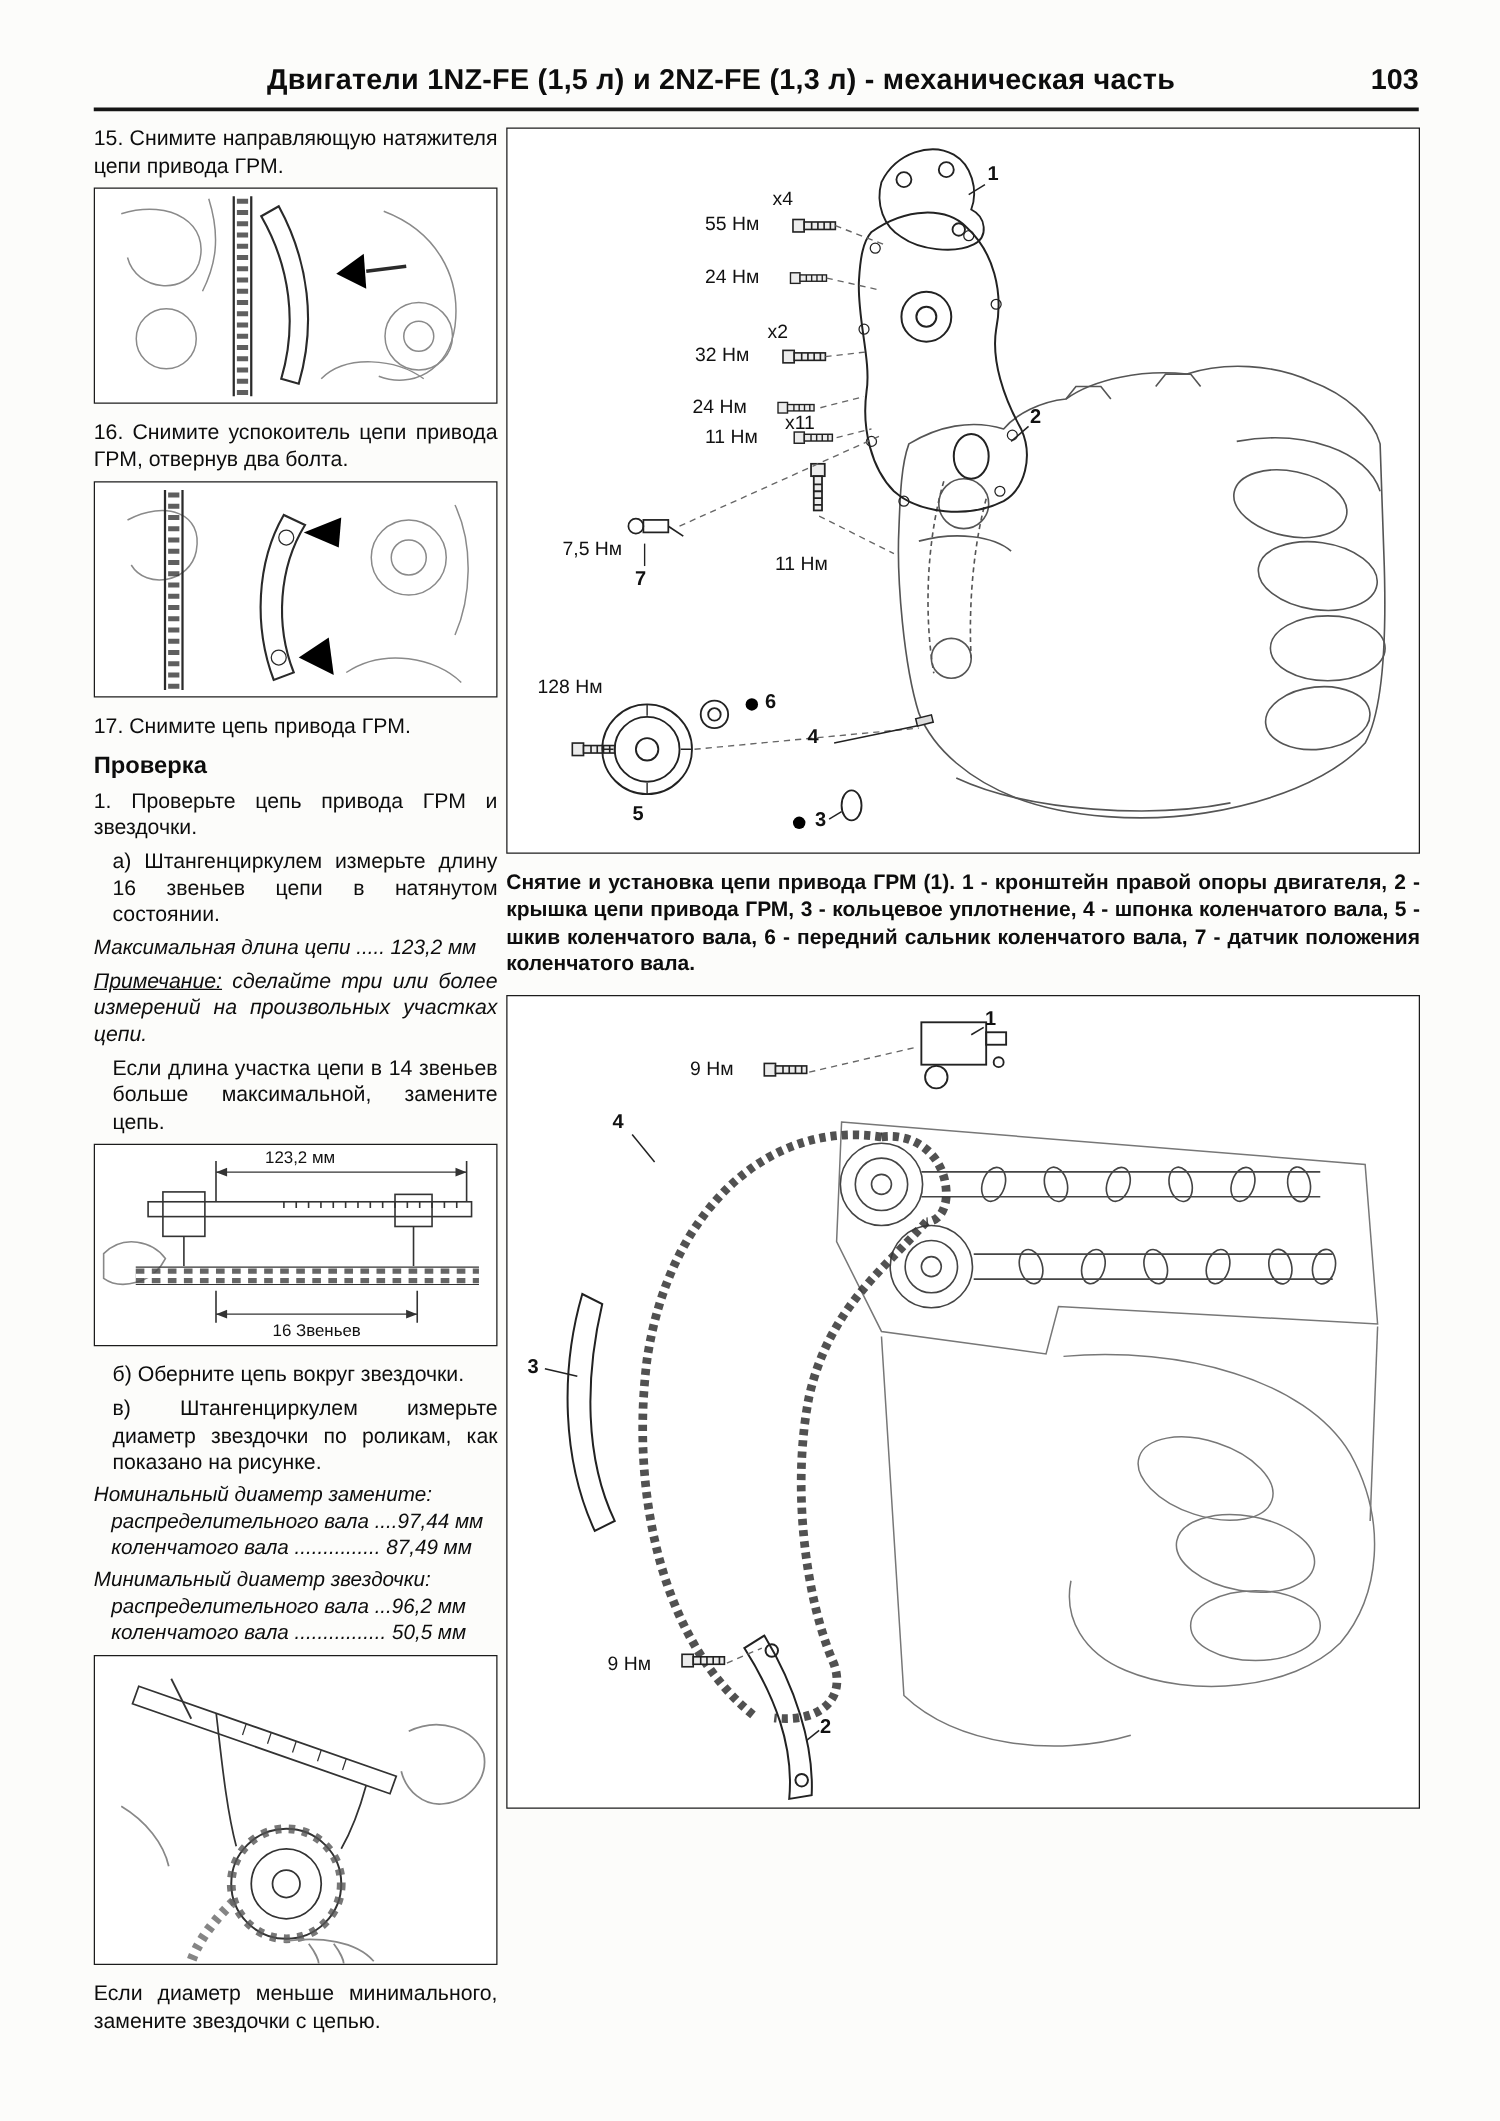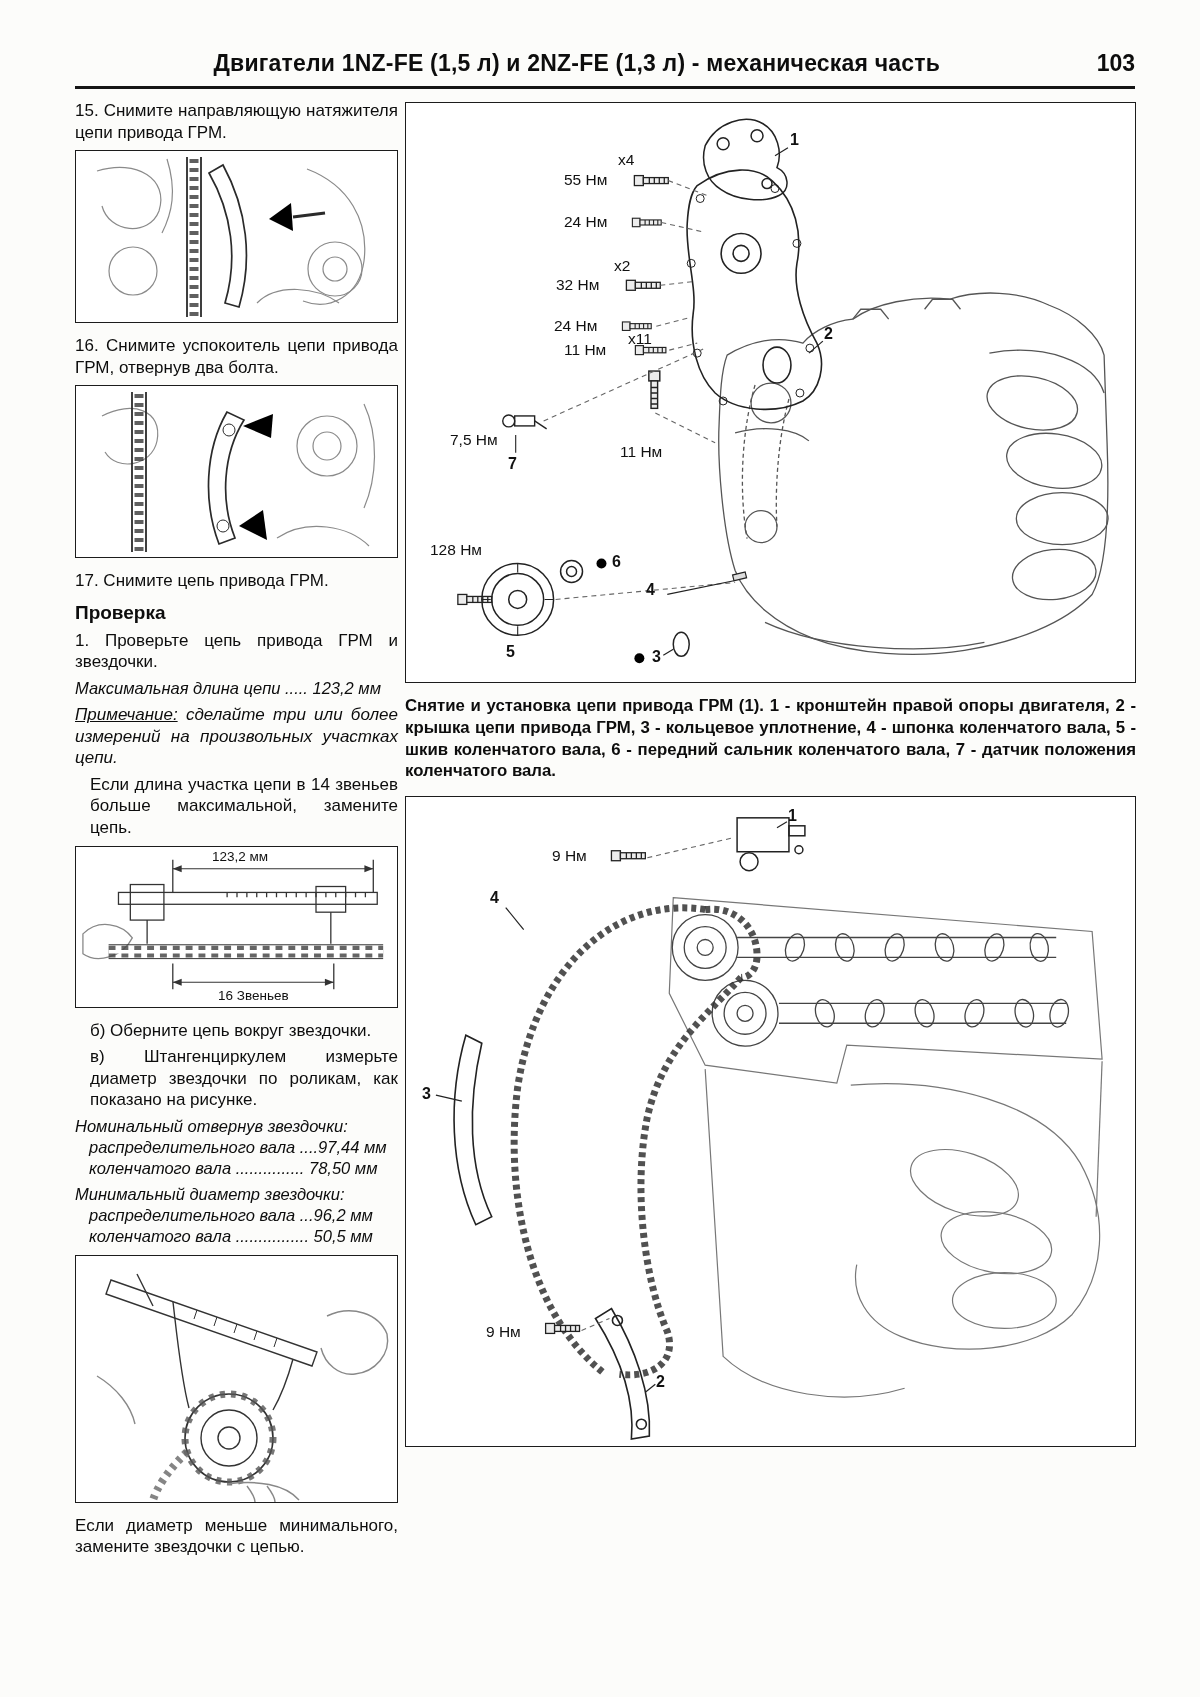--- a/index.html
+++ b/index.html
@@ -96,20 +96,21 @@
           <path d="M190,154 L162,140 L186,124 Z" fill="#000" stroke="none"></path>
         </g>
       </svg>
     </div>
 
     <p class="body">17. Снимите цепь привода ГРМ.</p>
 
     <div class="section-heading">Проверка</div>
 
     <p class="body">1. Проверьте цепь привода ГРМ и звездочки.</p>
+    <p class="body sub">а) Штангенциркулем измерьте длину 16 звеньев цепи в натянутом состоянии.</p>
     <p class="spec">Максимальная длина цепи ..... 123,2 мм</p>
     <p class="body note"><span class="note-label">Примечание:</span> <span>сделайте три или более измерений на произвольных участках цепи.</span></p>
     <p class="body sub">Если длина участка цепи в 14 звеньев больше максимальной, замените цепь.</p>
 
     <div class="figure fig-l3">
       <svg viewBox="0 0 319 162">
         <g stroke="#333" fill="none" stroke-width="1.3">
           <line x1="95" y1="22" x2="298" y2="22" stroke-width="1.1"></line>
           <path d="M95,22 l9,-3.5 v7 z M298,22 l-9,-3.5 v7 z" fill="#333" stroke="none"></path>
           <line x1="95" y1="13" x2="95" y2="46"></line>
@@ -132,23 +133,23 @@
         </g>
       </svg>
       <span class="dim-label" style="left:136px; top:2px;">123,2 мм</span>
       <span class="dim-label" style="left:142px; top:141px;">16 Звеньев</span>
     </div>
 
     <p class="body sub">б) Оберните цепь вокруг звездочки.</p>
     <p class="body sub">в) Штангенциркулем измерьте диаметр звездочки по роликам, как показано на рисунке.</p>
 
     <p class="spec">
-      <span>Номинальный отвернув звездочки:</span>
+      <span>Номинальный диаметр замените:</span>
       <span class="cont">распределительного вала ....97,44 мм</span>
-      <span class="cont">коленчатого вала ............... 78,50 мм</span>
+      <span class="cont">коленчатого вала ............... 87,49 мм</span>
     </p>
     <p class="spec">
       <span>Минимальный диаметр звездочки:</span>
       <span class="cont">распределительного вала ...96,2 мм</span>
       <span class="cont">коленчатого вала ................ 50,5 мм</span>
     </p>
 
     <div class="figure fig-l4">
       <svg viewBox="0 0 319 246">
         <g stroke="#333" fill="none" stroke-width="1.4">

